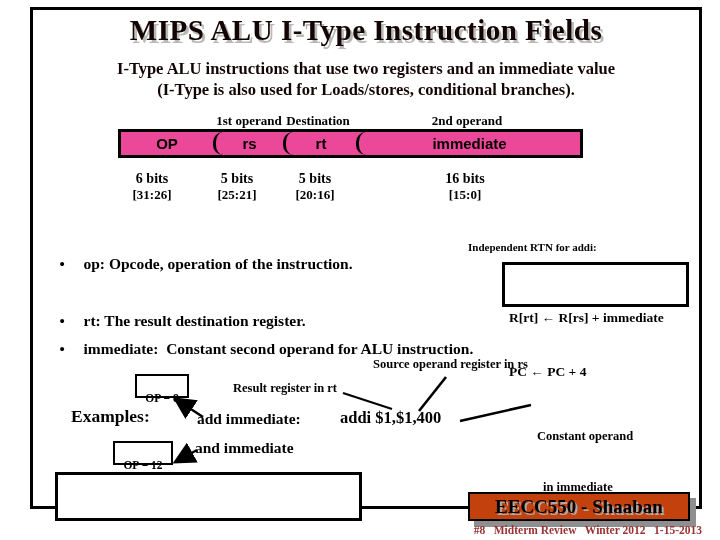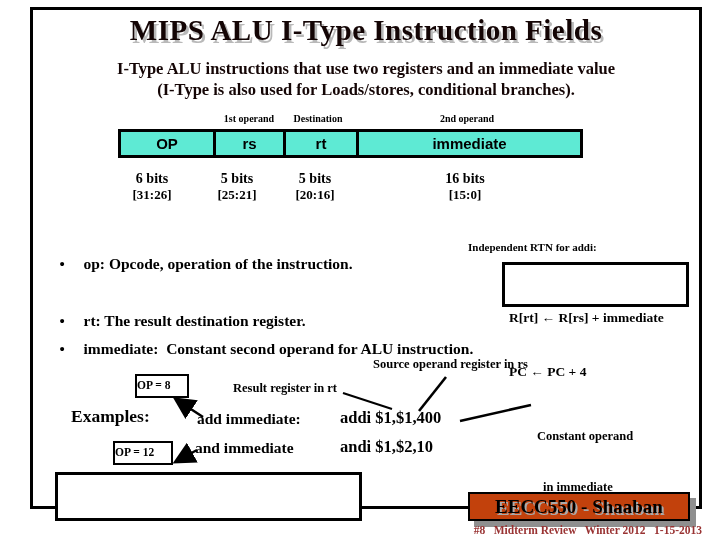--- a/index.html
+++ b/index.html
@@ -14,31 +14,31 @@
     border:3px solid #000; background:transparent; }
 
   
   #title { left:30px; top:14px; width:672px; text-align:center;
     font-size:29px; font-weight:bold; letter-spacing:0.5px; color:#140505;
     text-shadow:2.5px 2.5px 0 #b9b9b9; }
   #subtitle { left:36px; top:58px; width:660px; text-align:center;
     font-size:16.5px; font-weight:bold; color:#140505; line-height:21px; }
 
   
-  .fld-label { top:113px; font-size:10px; font-weight:bold; text-align:center; color:#000; }
+  .fld-label { top:113px; font-size:13px; font-weight:bold; text-align:center; color:#000; }
   #lbl-op1 { left:199px; width:100px; }
   #lbl-dst { left:268px; width:100px; }
   #lbl-op2 { left:412px; width:110px; }
 
   
   #ftable { left:118px; top:129px; width:465px; height:29px;
-    border:3px solid #000; display:flex; background:#5eead4; }
+    border:3px solid #000; display:flex; background:#ec4899; }
   .fcell { display:flex; align-items:center; justify-content:center;
     font-family:"Liberation Sans", sans-serif; font-weight:bold; font-size:15px; color:#000; }
-  .fcell + .fcell { border-left:3px solid #000; }
+  .fcell + .fcell { border-left:3px solid #000;border-radius:10px; }
   #fc-op { width:92px; }
   #fc-rs { width:70px; }
   #fc-rt { width:73px; }
   #fc-imm { flex:1; }
 
   
   .bits { top:171px; text-align:center; font-weight:bold; color:#000; }
   .bits .b1 { font-size:14px; line-height:16px; }
   .bits .b2 { font-size:13px; line-height:15px; }
   #bits-0 { left:102px; width:100px; }
@@ -58,22 +58,22 @@
     background:#fff; padding:8px 4px; font-size:13.5px; font-weight:bold; color:#000;
     line-height:18px; white-space:pre; }
 
   
   .ann { font-size:12.5px; font-weight:bold; color:#000; white-space:pre; }
   #ann-rs   { left:373px; top:357px; }
   #ann-rt   { left:233px; top:381px; }
   #ann-imm  { left:537px; top:399px; line-height:15px; }
   #ann-imm .l2 { padding-left:6px;margin-top:6px; }
 
-  .opbox { border:2.5px solid #000; background:#fff; 
-    font-size:11.5px; font-weight:bold; color:#000; padding-top:3px; }
+  .opbox { border:2.5px solid #000; background:#fff; text-align:center;
+    font-size:11.5px; font-weight:bold; color:#000; padding-top:16px; }
   #opbox-8  { left:135px; top:374px; width:54px; height:24px; }
   #opbox-12 { left:113px; top:441px; width:60px; height:24px; }
 
   #examples-heading { left:71px; top:406px; font-size:17.5px; font-weight:bold; color:#000; }
   .ex-name { font-size:15.5px; font-weight:bold; color:#000; }
   #ex1-name { left:197px; top:410px; }
   #ex2-name { left:195px; top:439px; }
   .ex-code { font-size:16.5px; font-weight:bold; color:#000; }
   #ex1-code { left:340px; top:408px; }
   #ex2-code { left:340px; top:437px; }
@@ -157,21 +157,20 @@
     <div class="l2">in immediate</div>
   </div>
 
   <div id="opbox-8" class="abs opbox">OP = 8</div>
   <div id="opbox-12" class="abs opbox">OP = 12</div>
 
   <div id="examples-heading" class="abs">Examples:</div>
   <div id="ex1-name" class="abs ex-name">add immediate:</div>
   <div id="ex1-code" class="abs ex-code">addi $1,$1,400</div>
   <div id="ex2-name" class="abs ex-name">and immediate</div>
-  <div id="ex2-code" class="abs ex-code">andi $1,$2,10</div>
 
   <svg class="overlay">
     <defs>
       <marker id="arrow" markerWidth="9" markerHeight="9" refX="7" refY="4.5" orient="auto">
         <path d="M0,0 L9,4.5 L0,9 z" fill="#000"></path>
       </marker>
     </defs>
     <line x1="203" y1="417" x2="177" y2="400" stroke="#000" stroke-width="2.5" marker-end="url(#arrow)"></line>
     <line x1="197" y1="450" x2="177" y2="461" stroke="#000" stroke-width="2.5" marker-end="url(#arrow)"></line>
     <line x1="343" y1="393" x2="392" y2="409" stroke="#000" stroke-width="2.2"></line>

